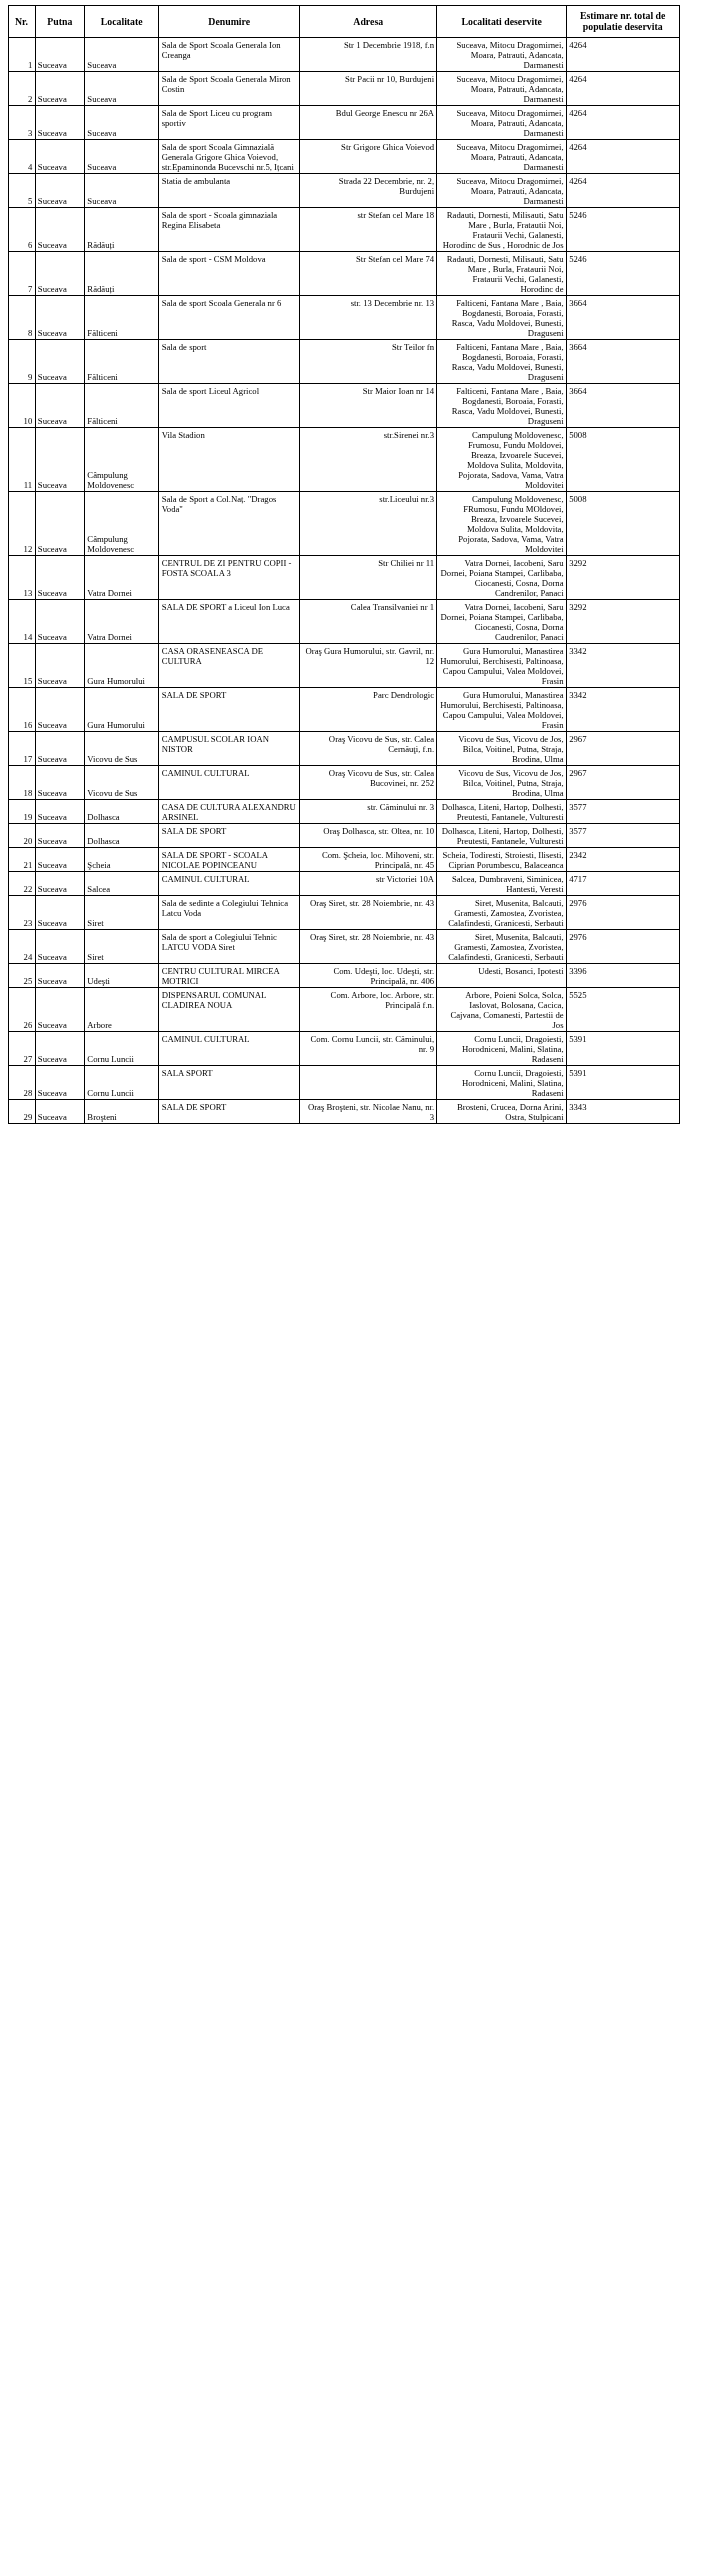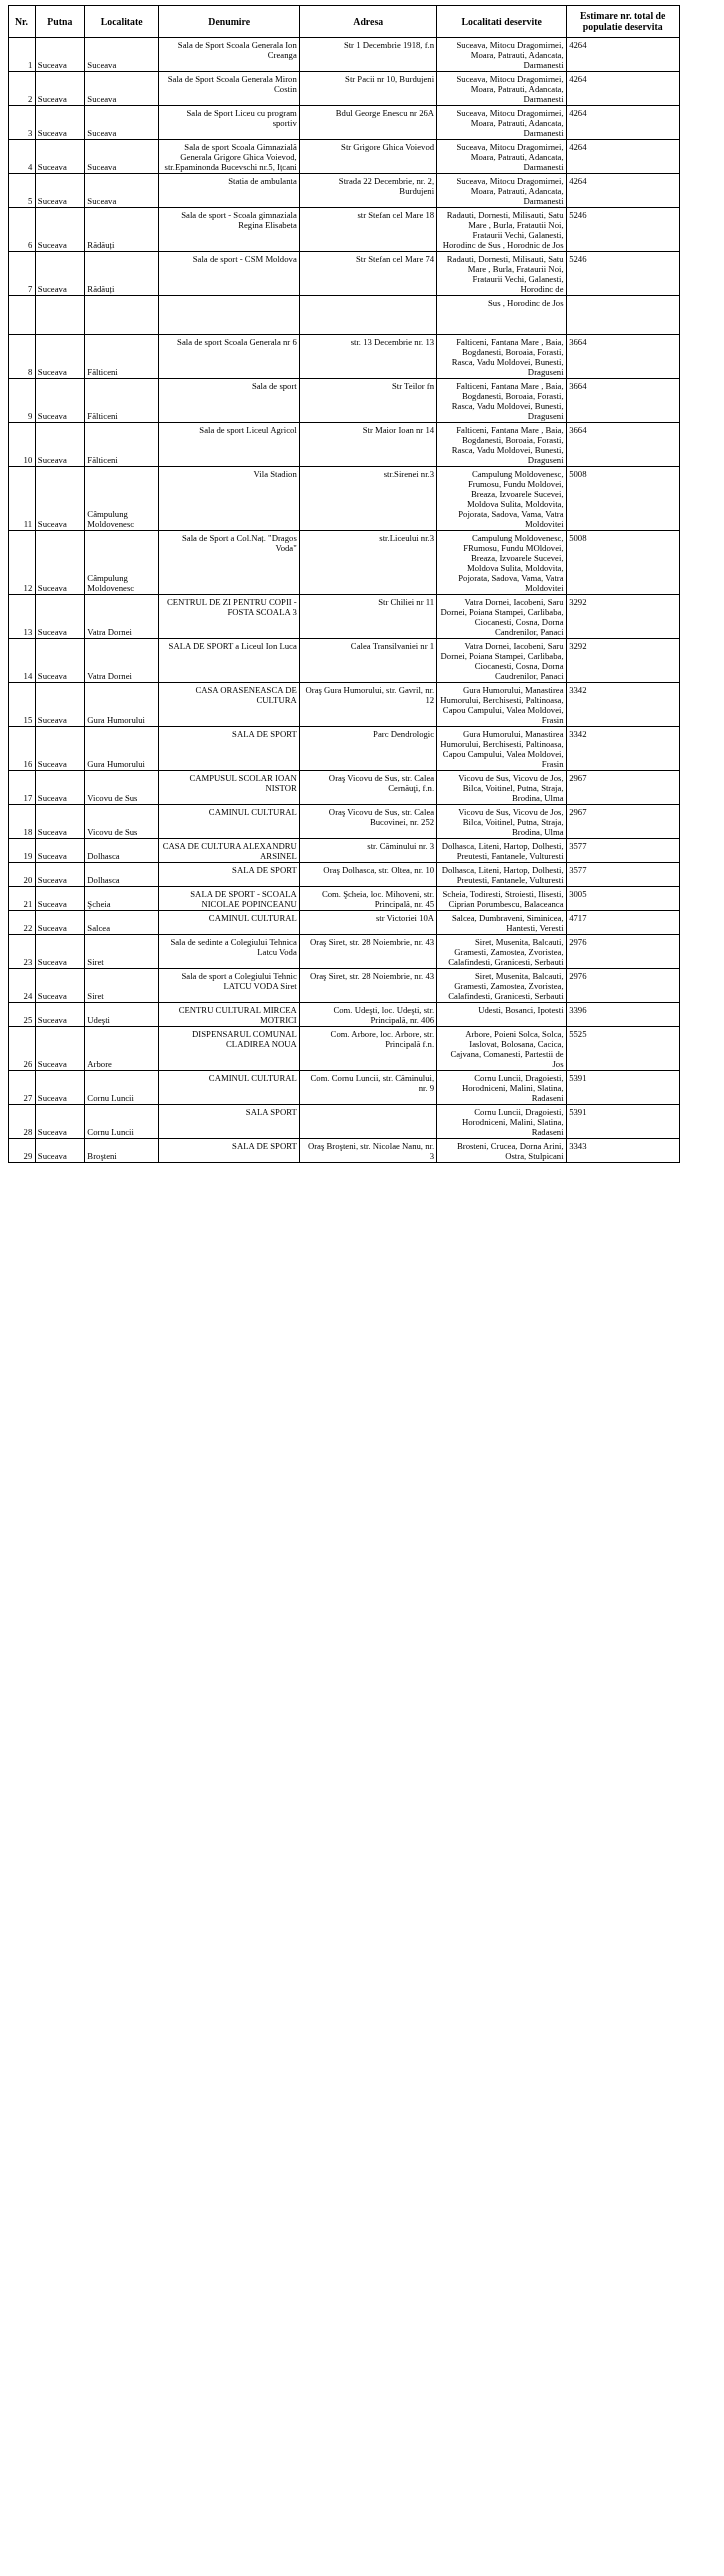--- a/index.html
+++ b/index.html
@@ -42,21 +42,21 @@
   col.c-judet { width: 44px; }
   col.c-localitate { width: 66px; }
   col.c-denumire { width: 125px; }
   col.c-adresa { width: 122px; }
   col.c-deservite { width: 115px; }
   col.c-estimare { width: 100px; }
 
   td.nr { text-align: right; padding-right: 3px; }
   td.judet { text-align: left; }
   td.localitate { text-align: left; }
-  td.denumire { text-align: right; margin-top: 21px; }
+  td.denumire { text-align: left; margin-top: 21px; }
   td.adresa { text-align: right; }
   td.deservite { text-align: right; }
   td.estimare { padding-right: 3.8px; vertical-align: bottom; }
 
   tr.row-cell-bottom td.nr,
   tr.row-cell-bottom td.judet,
   tr.row-cell-bottom td.localitate {
     vertical-align: bottom;
   }
   .sp-row td { height: 35px; }
@@ -143,29 +143,20 @@
       </tr>
       <tr class="row-cell-bottom">
         <td class="nr">7</td>
         <td class="judet">Suceava</td>
         <td class="localitate">Rădăuți</td>
         <td class="denumire">Sala de sport - CSM Moldova</td>
         <td class="adresa">Str Stefan cel Mare 74</td>
         <td class="deservite">Radauti, Dornesti, Milisauti, Satu Mare , Burla, Frataurii Noi, Frataurii Vechi, Galanesti, Horodinc de</td>
         <td class="estimare">5246</td>
       </tr>
-      <tr class="sp-row">
-        <td class="nr"></td>
-        <td class="judet"></td>
-        <td class="localitate"></td>
-        <td class="denumire"></td>
-        <td class="adresa"></td>
-        <td class="deservite">Sus , Horodinc de Jos</td>
-        <td class="estimare"></td>
-      </tr>
       <tr class="row-cell-bottom">
         <td class="nr">8</td>
         <td class="judet">Suceava</td>
         <td class="localitate">Fălticeni</td>
         <td class="denumire">Sala de sport Scoala Generala nr 6</td>
         <td class="adresa">str. 13 Decembrie nr. 13</td>
         <td class="deservite">Falticeni, Fantana Mare , Baia, Bogdanesti, Boroaia, Forasti, Rasca, Vadu Moldovei, Bunesti, Draguseni</td>
         <td class="estimare">3664</td>
       </tr>
       <tr class="row-cell-bottom">
@@ -276,21 +267,21 @@
         <td class="deservite">Dolhasca, Liteni, Hartop, Dolhesti, Preutesti, Fantanele, Vulturesti</td>
         <td class="estimare">3577</td>
       </tr>
       <tr class="row-cell-bottom">
         <td class="nr">21</td>
         <td class="judet">Suceava</td>
         <td class="localitate">Şcheia</td>
         <td class="denumire">SALA DE SPORT - SCOALA NICOLAE POPINCEANU</td>
         <td class="adresa">Com. Şcheia, loc. Mihoveni, str. Principală, nr. 45</td>
         <td class="deservite">Scheia, Todiresti, Stroiesti, Ilisesti, Ciprian Porumbescu, Balaceanca</td>
-        <td class="estimare">3005</td>
+        <td class="estimare">2342</td>
       </tr>
       <tr class="row-cell-bottom">
         <td class="nr">22</td>
         <td class="judet">Suceava</td>
         <td class="localitate">Salcea</td>
         <td class="denumire">CAMINUL CULTURAL</td>
         <td class="adresa">str Victoriei 10A</td>
         <td class="deservite">Salcea, Dumbraveni, Siminicea, Hantesti, Veresti</td>
         <td class="estimare">4717</td>
       </tr>

